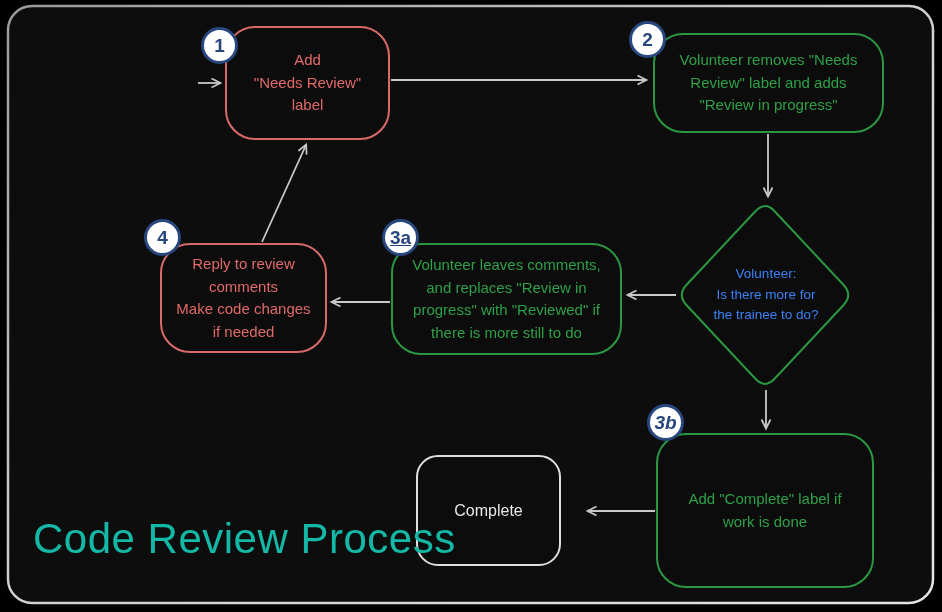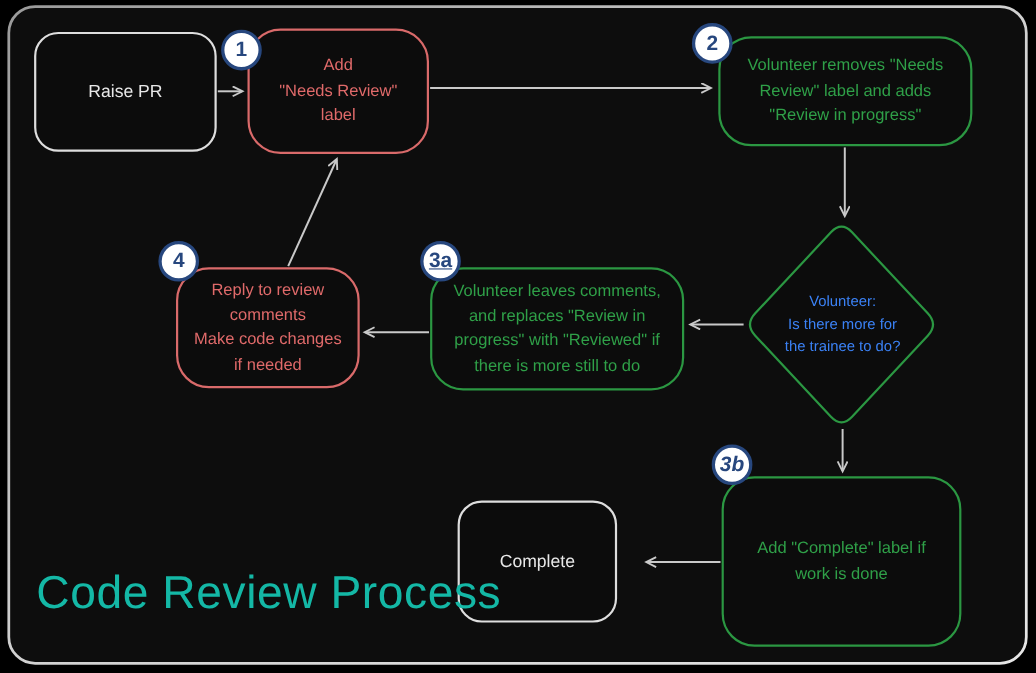--- a/index.html
+++ b/index.html
@@ -98,21 +98,20 @@
       <line x1="391" y1="80" x2="646" y2="80" marker-end="url(#arrowhead)"></line>
       <line x1="768" y1="134" x2="768" y2="196" marker-end="url(#arrowhead)"></line>
       <line x1="676" y1="295" x2="628" y2="295" marker-end="url(#arrowhead)"></line>
       <line x1="390" y1="302" x2="332" y2="302" marker-end="url(#arrowhead)"></line>
       <line x1="262" y1="242" x2="306" y2="145" marker-end="url(#arrowhead)"></line>
       <line x1="766" y1="390" x2="766" y2="428" marker-end="url(#arrowhead)"></line>
       <line x1="655" y1="511" x2="588" y2="511" marker-end="url(#arrowhead)"></line>
     </g>
   </svg>
 
-  <div class="node neutral" id="node-raise-pr">Raise PR</div>
 
   <div class="node red" id="node-step1">Add
 "Needs Review"
 label</div>
 
   <div class="node green" id="node-step2">Volunteer removes "Needs
 Review" label and adds
 "Review in progress"</div>
 
   <div id="decision-label">Volunteer:

